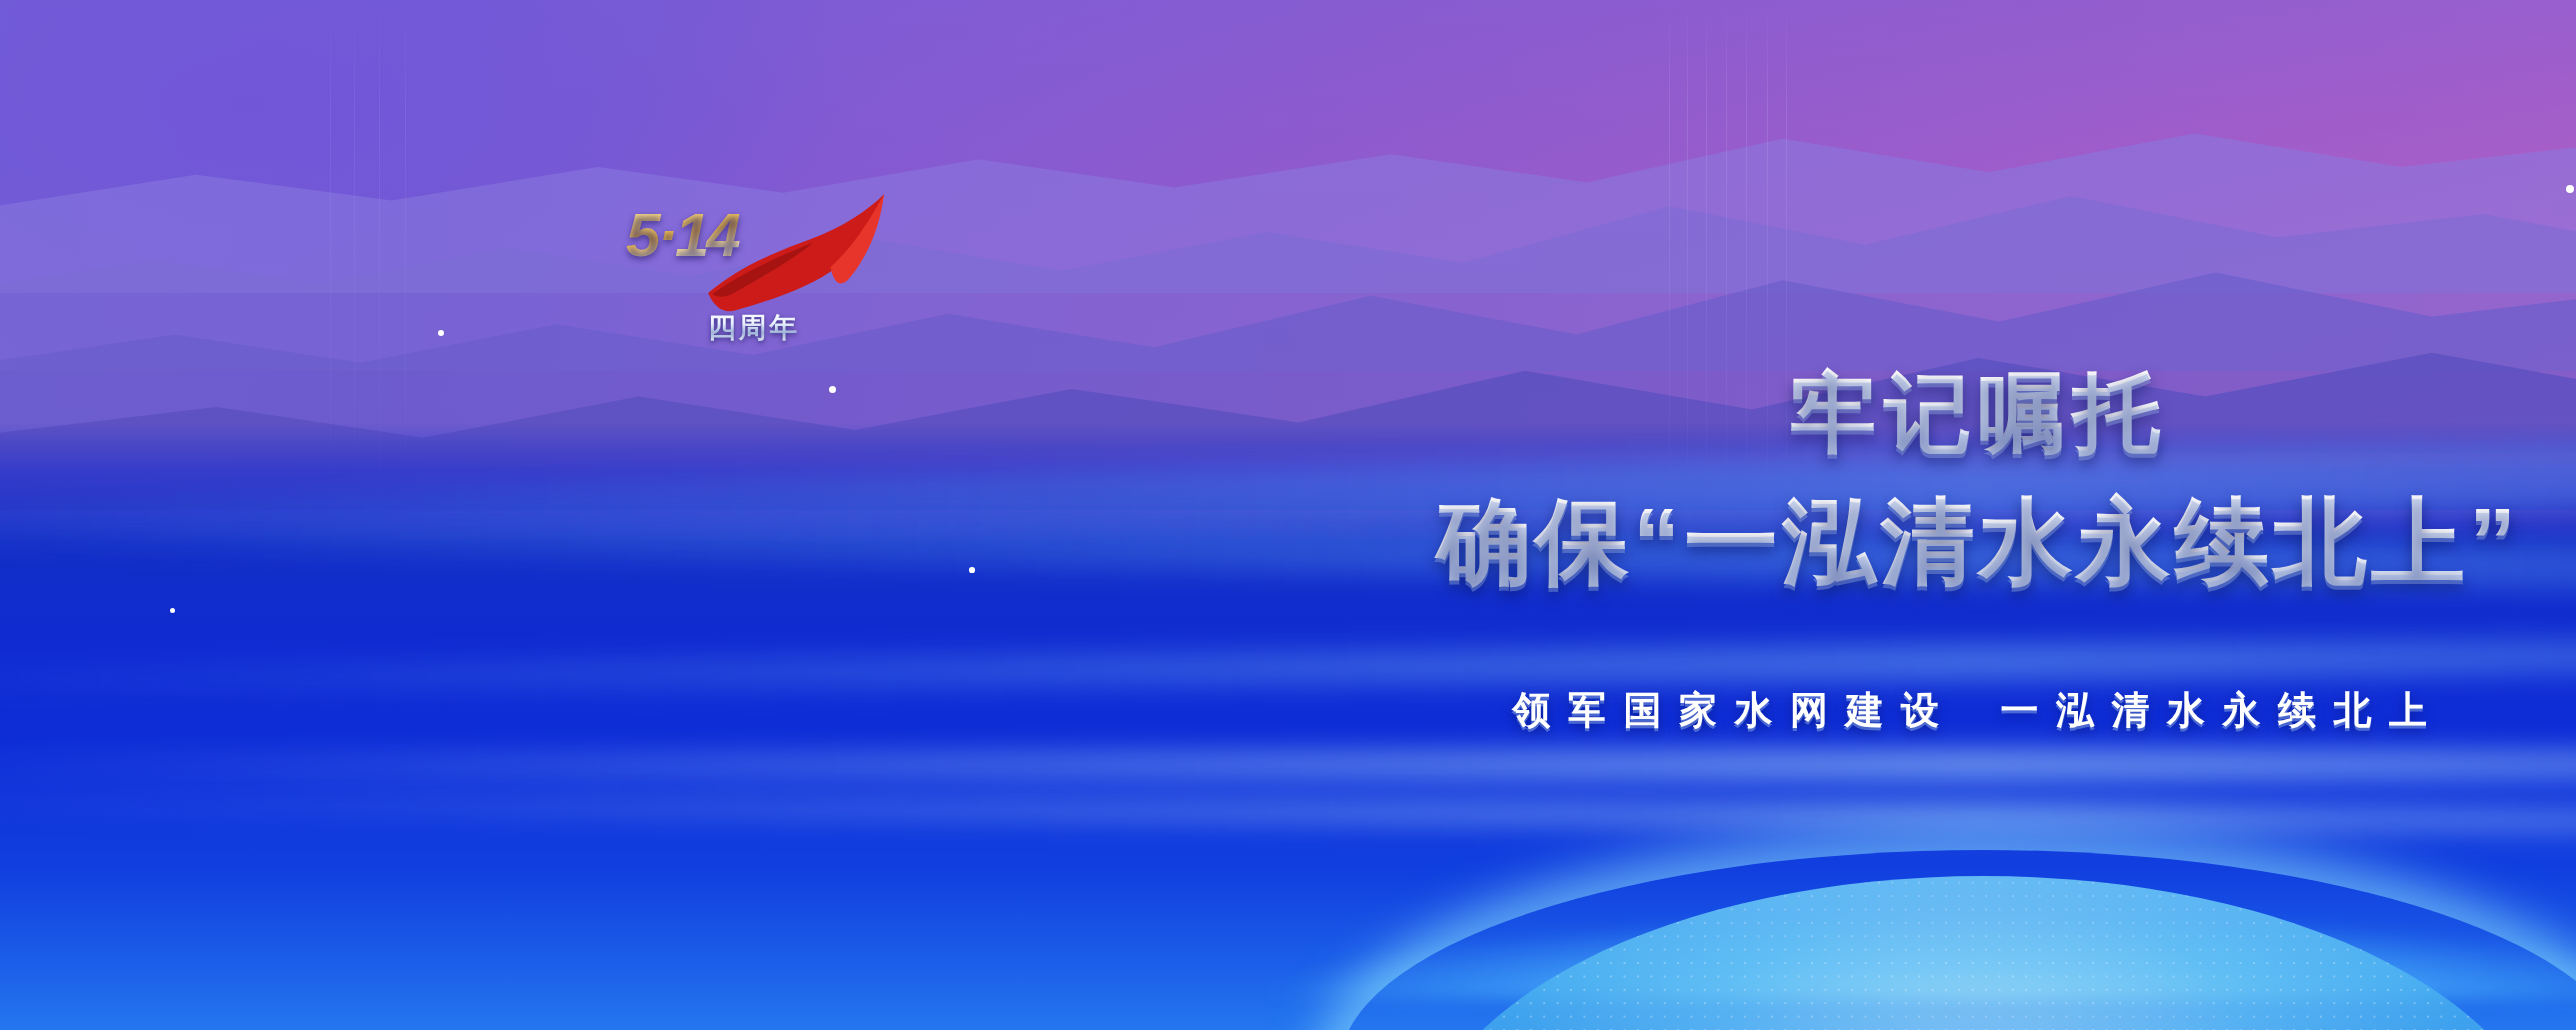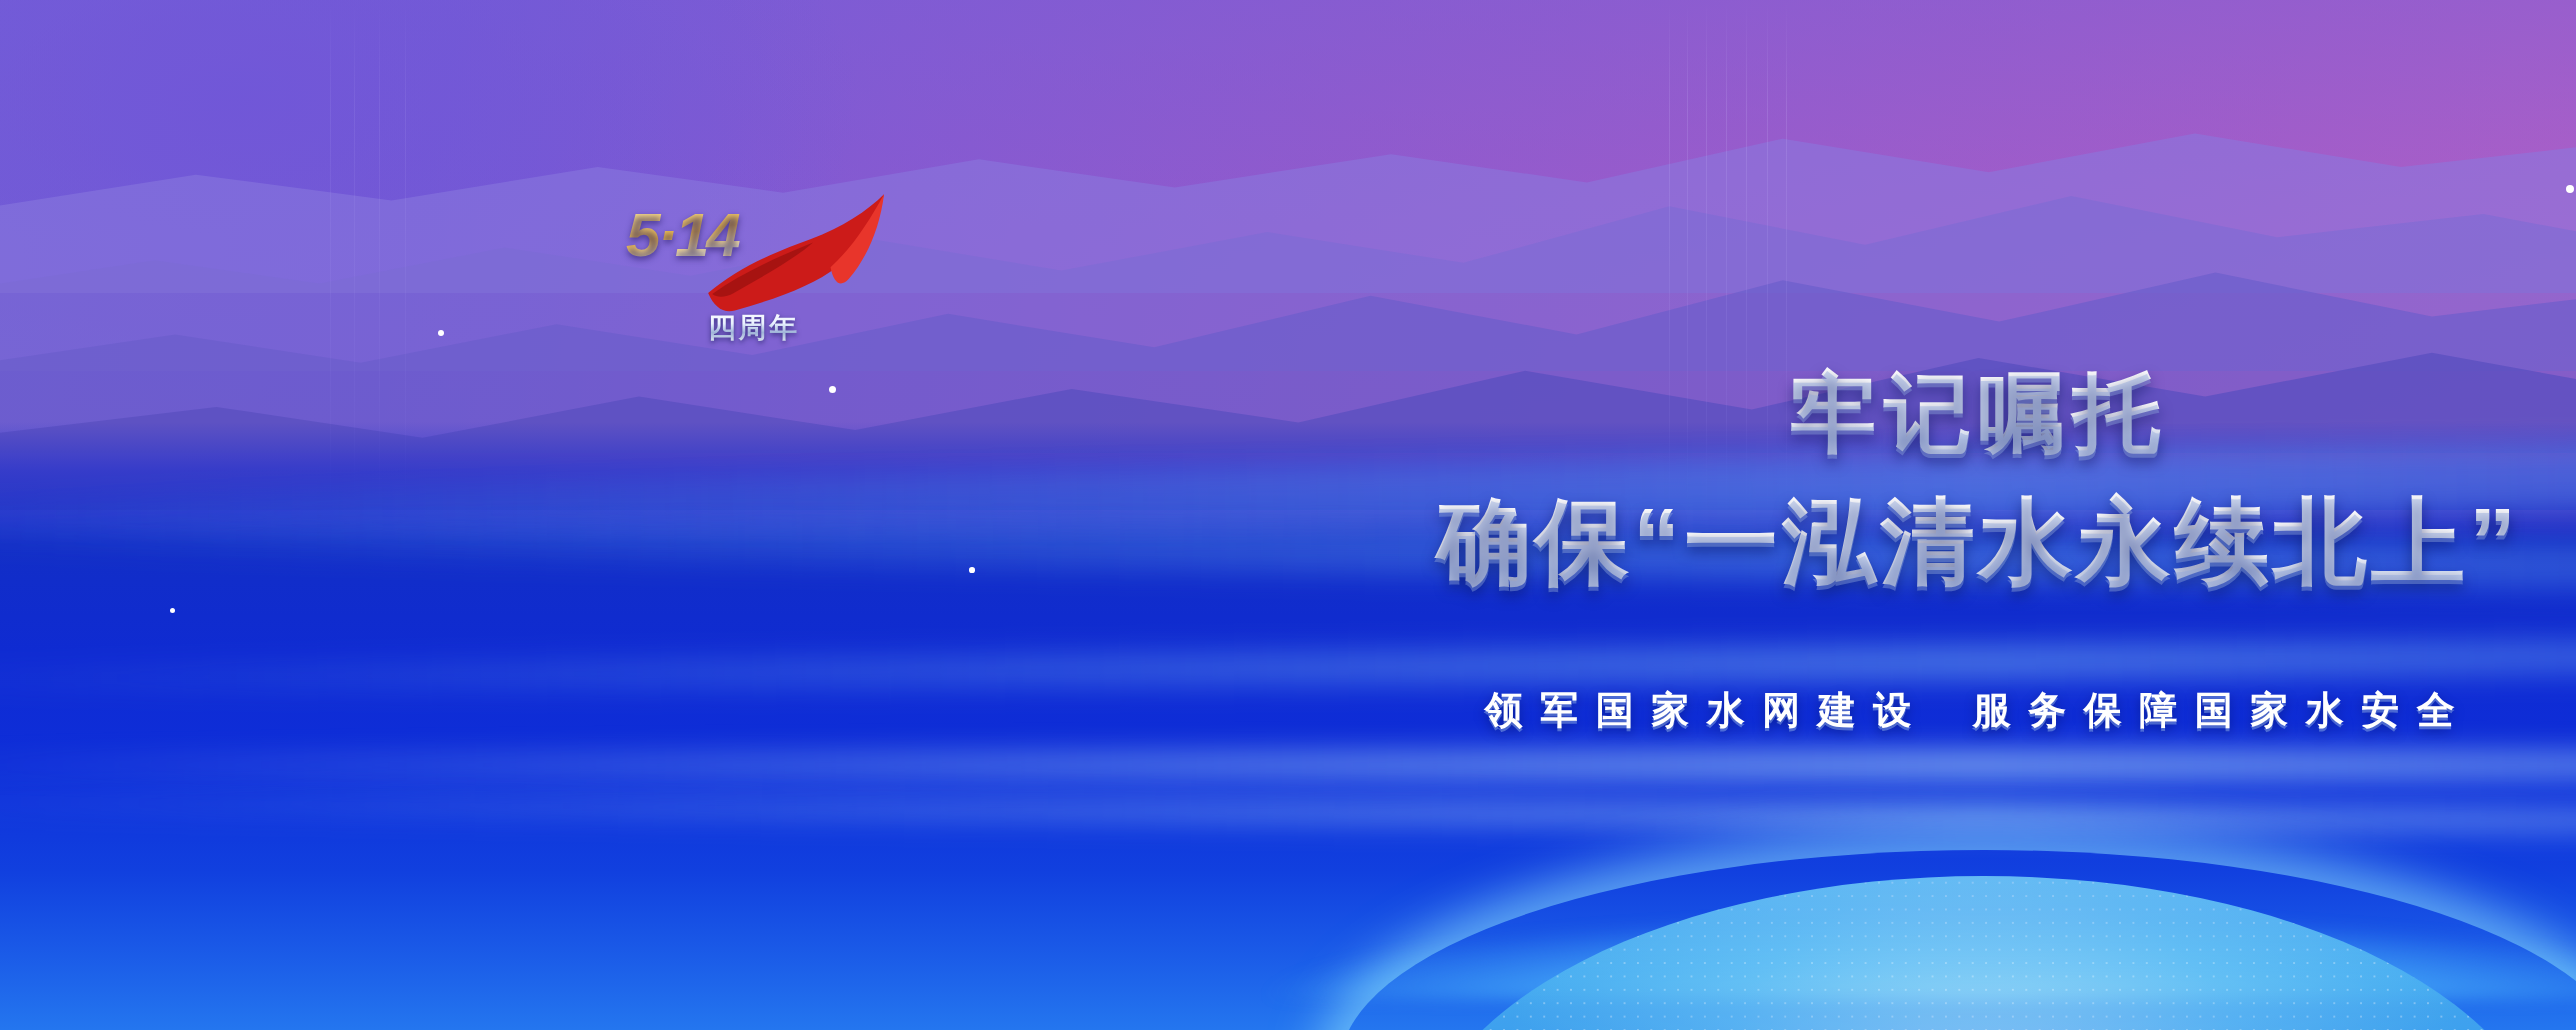--- a/index.html
+++ b/index.html
@@ -214,17 +214,17 @@
       <div id="annivCn">四周年</div>
     </div>
 
 
   </div>
 
   <div class="hl" id="hl1">牢记嘱托</div>
   <div class="hl" id="hl2">确保“一泓清水永续北上”</div>
 
   <div id="sub">
-    <span>领军国家水网建设</span><span class="gap"></span><span>服务保障国家水安全</span>
+    <span>领军国家水网建设</span><span class="gap"></span><span>一泓清水永续北上</span>
   </div>
 
 </div>
 
 
 </body></html>

